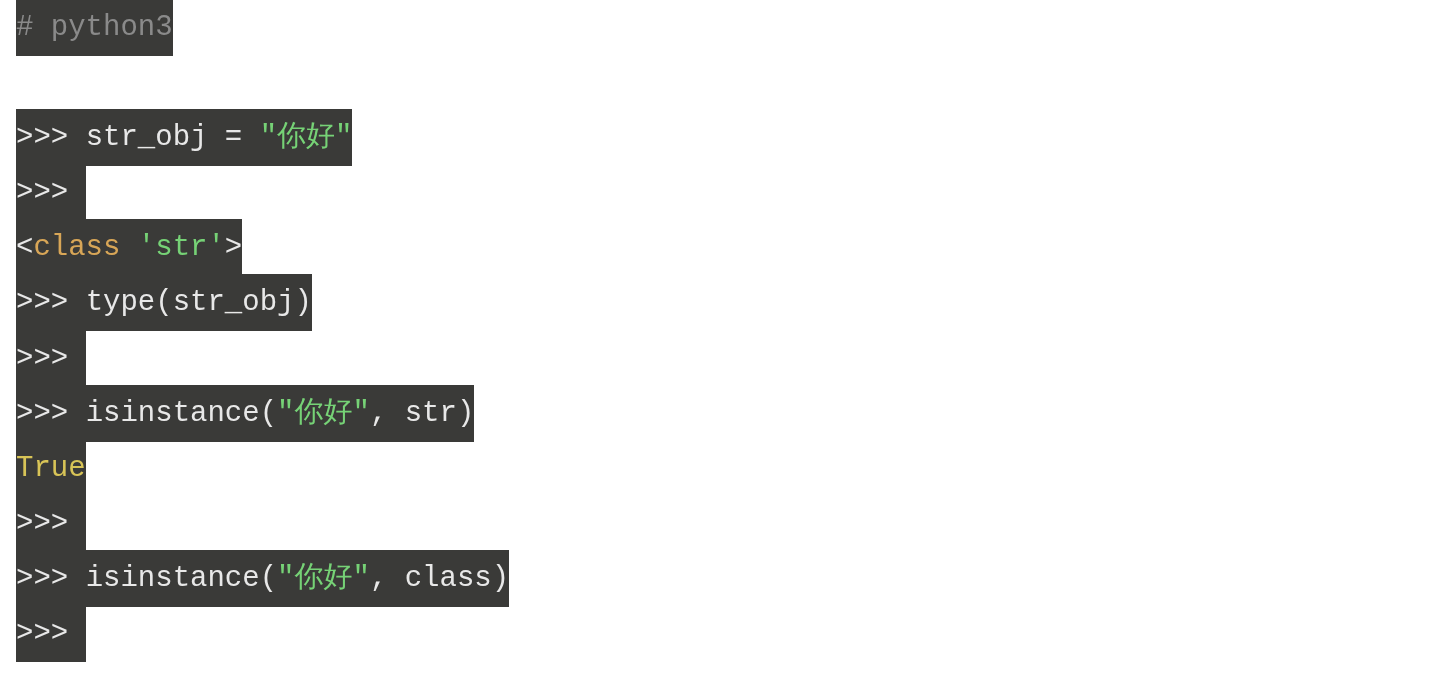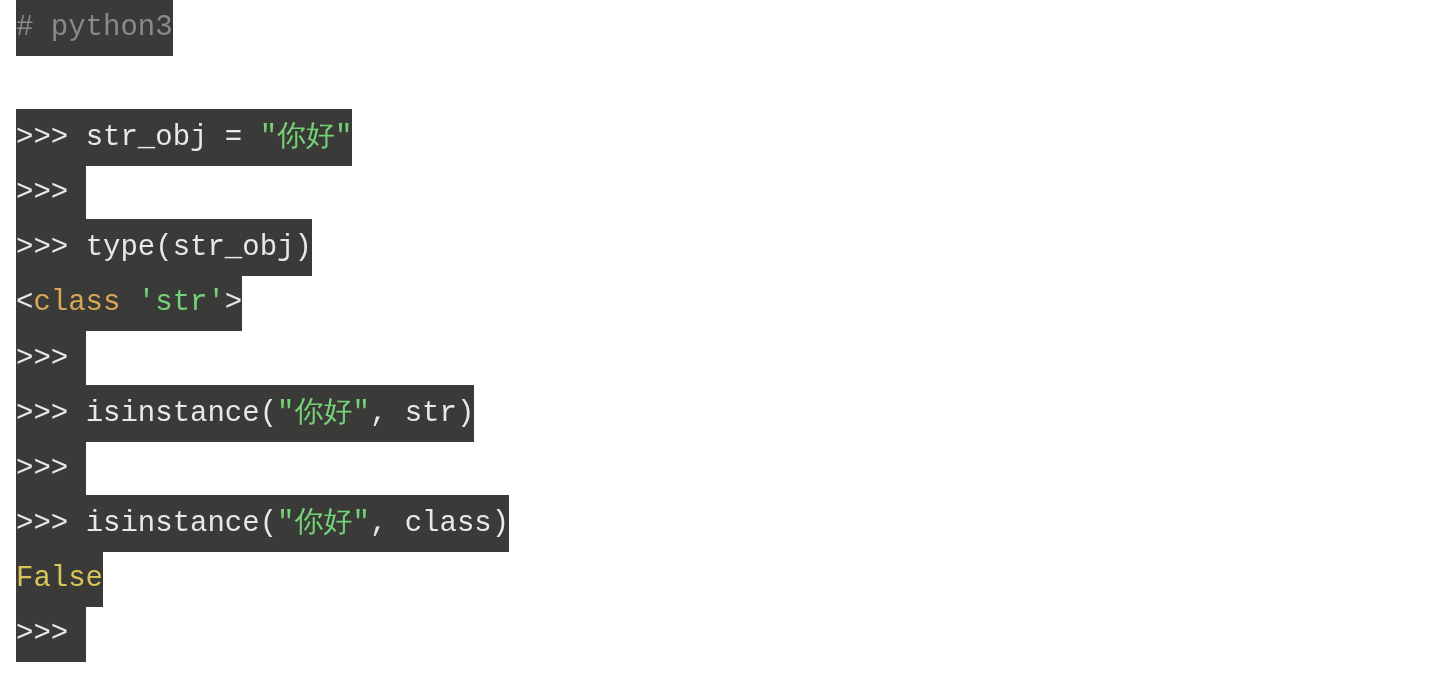--- a/index.html
+++ b/index.html
@@ -44,30 +44,30 @@
 <div class="code-container">
 
   <div class="line"><span class="bg"><span class="c-comment"># python3</span></span></div>
 
   <div class="blank-line"></div>
 
   <div class="line"><span class="bg"><span class="c-default">&gt;&gt;&gt; </span><span class="c-default">str_obj = </span><span class="c-string">"你好"</span></span></div>
 
   <div class="line"><span class="bg"><span class="c-default">&gt;&gt;&gt; </span></span></div>
 
+  <div class="line"><span class="bg"><span class="c-default">&lt;</span><span class="c-class">class</span><span class="c-default"> </span><span class="c-string">'str'</span><span class="c-default">&gt;</span></span></div>
+
   <div class="line"><span class="bg"><span class="c-default">&gt;&gt;&gt; </span><span class="c-default">type(str_obj)</span></span></div>
-
-  <div class="line"><span class="bg"><span class="c-default">&lt;</span><span class="c-class">class</span><span class="c-default"> </span><span class="c-string">'str'</span><span class="c-default">&gt;</span></span></div>
 
   <div class="line"><span class="bg"><span class="c-default">&gt;&gt;&gt; </span></span></div>
 
   <div class="line"><span class="bg"><span class="c-default">&gt;&gt;&gt; </span><span class="c-default">isinstance(</span><span class="c-string">"你好"</span><span class="c-default">, str)</span></span></div>
 
+  <div class="line"><span class="bg"><span class="c-bool">True</span></span></div>
 
   <div class="line"><span class="bg"><span class="c-default">&gt;&gt;&gt; </span></span></div>
 
   <div class="line"><span class="bg"><span class="c-default">&gt;&gt;&gt; </span><span class="c-default">isinstance(</span><span class="c-string">"你好"</span><span class="c-default">, class)</span></span></div>
 
-  <div class="line"><span class="bg"><span class="c-bool">False</span></span></div>
 
   <div class="line"><span class="bg"><span class="c-default">&gt;&gt;&gt; </span></span></div>
 
 </div>
 
 </body></html>

